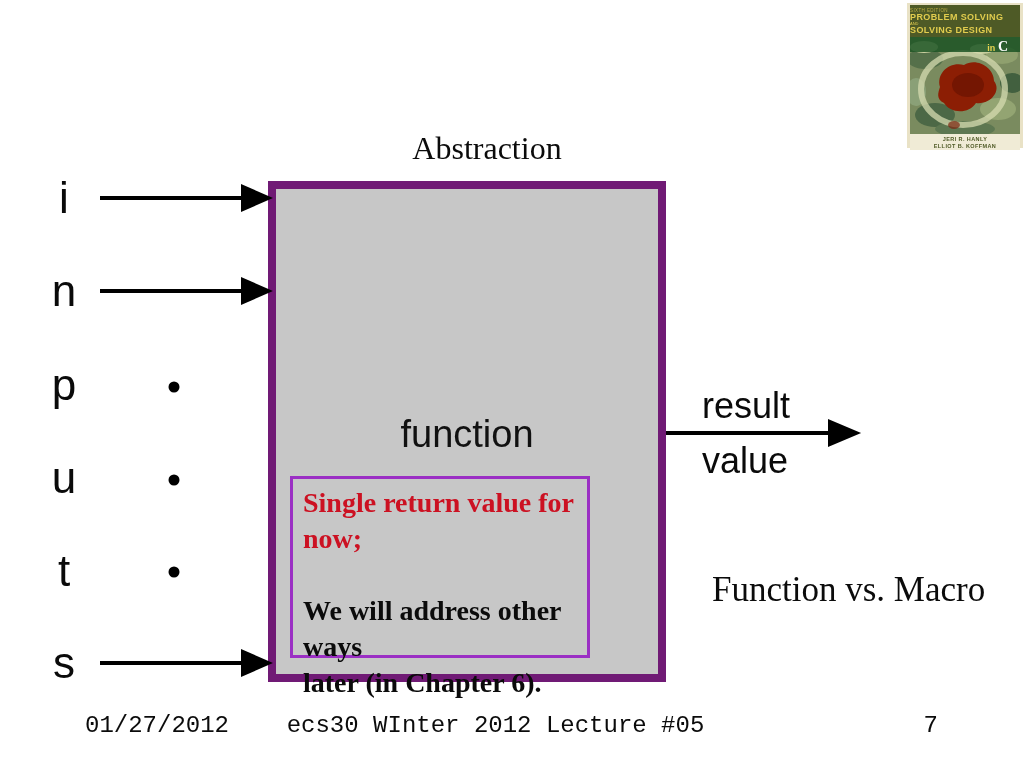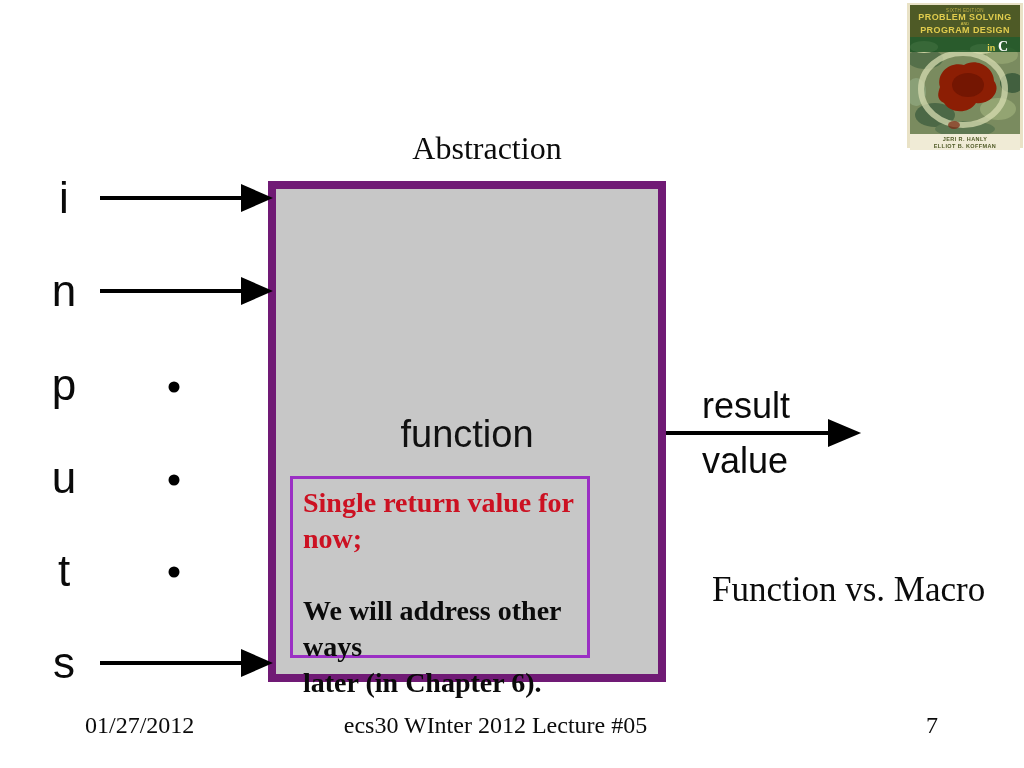--- a/index.html
+++ b/index.html
@@ -34,29 +34,29 @@
   .note-line { display:block; }
 
   
   .out-label { position:absolute; font-family:"Liberation Sans", sans-serif; font-size:36px; color:#0a0a0a; }
   .out-result { left:702px; top:385px; }
   .out-value  { left:702px; top:440px; }
 
   .side-label { position:absolute; left:712px; top:570px; font-size:35px; color:#0b0b0b; }
 
   
-  .footer-item { position:absolute; top:712px; font-size:24px; color:#0b0b0b; }
+  .footer-item { position:absolute; top:712px; font-size:24px; color:#0b0b0b;font-family:Liberation Mono, monospace; }
   .f-date { left:85px; }
   .f-center { left:4px; width:983px; text-align:center; }
   .f-page { right:86px; }
 
   
   .book-cover { position:absolute; left:907px; top:3px; width:116px; height:145px; background:#e9e2c6; }
   .cover-inner { position:absolute; left:3px; right:3px; top:2px; bottom:0; }
-  .cv-band1 { background:#4e5a26; text-align:center; padding:3px 0 2px; }
+  .cv-band1 { background:#4e5a26; padding:3px 0 2px; }
   .cv-edition { font-family:"Liberation Sans", sans-serif; font-size:4.5px; line-height:5px;
                 color:#bdae44; letter-spacing:.4px; }
   .cv-title { font-family:"Liberation Sans", sans-serif; font-weight:bold; font-size:9px; line-height:9px;
               color:#e0cc4e; letter-spacing:.4px; }
   .cv-and { font-family:"Liberation Sans", sans-serif; font-size:4px; line-height:4px; color:#e0cc4e; }
   .cv-photo { position:relative; height:97px; background:#7a8b5f; overflow:hidden; }
   .cv-photo svg { position:absolute; left:0; top:0; width:100%; height:100%; }
   .cv-inc { position:absolute; left:0; top:0; right:0; height:15px; background:rgba(23,80,33,.82);
             text-align:right; padding:2px 12px 0 0; box-sizing:border-box;
             font-family:"Liberation Sans", sans-serif; font-weight:bold; font-size:9px; color:#e8d44f; }
@@ -70,21 +70,21 @@
 
 <div class="slide">
 
 
   <div class="book-cover">
     <div class="cover-inner">
       <div class="cv-band1">
         <div class="cv-edition">SIXTH EDITION</div>
         <div class="cv-title">PROBLEM SOLVING</div>
         <div class="cv-and">AND</div>
-        <div class="cv-title">PROGRAM DESIGN</div>
+        <div class="cv-title">SOLVING DESIGN</div>
       </div>
       <div class="cv-photo">
         <svg viewBox="0 0 110 97" preserveAspectRatio="none">
           <rect x="0" y="0" width="110" height="97" fill="#7a8b5f"></rect>
           <ellipse cx="15" cy="22" rx="18" ry="10" fill="#55704a"></ellipse>
           <ellipse cx="92" cy="18" rx="16" ry="9" fill="#8fa06e"></ellipse>
           <ellipse cx="25" cy="78" rx="20" ry="12" fill="#4c6846"></ellipse>
           <ellipse cx="88" cy="72" rx="18" ry="11" fill="#93a472"></ellipse>
           <ellipse cx="55" cy="92" rx="30" ry="8" fill="#5d7751"></ellipse>
           <ellipse cx="6" cy="55" rx="10" ry="14" fill="#8aa077"></ellipse>

